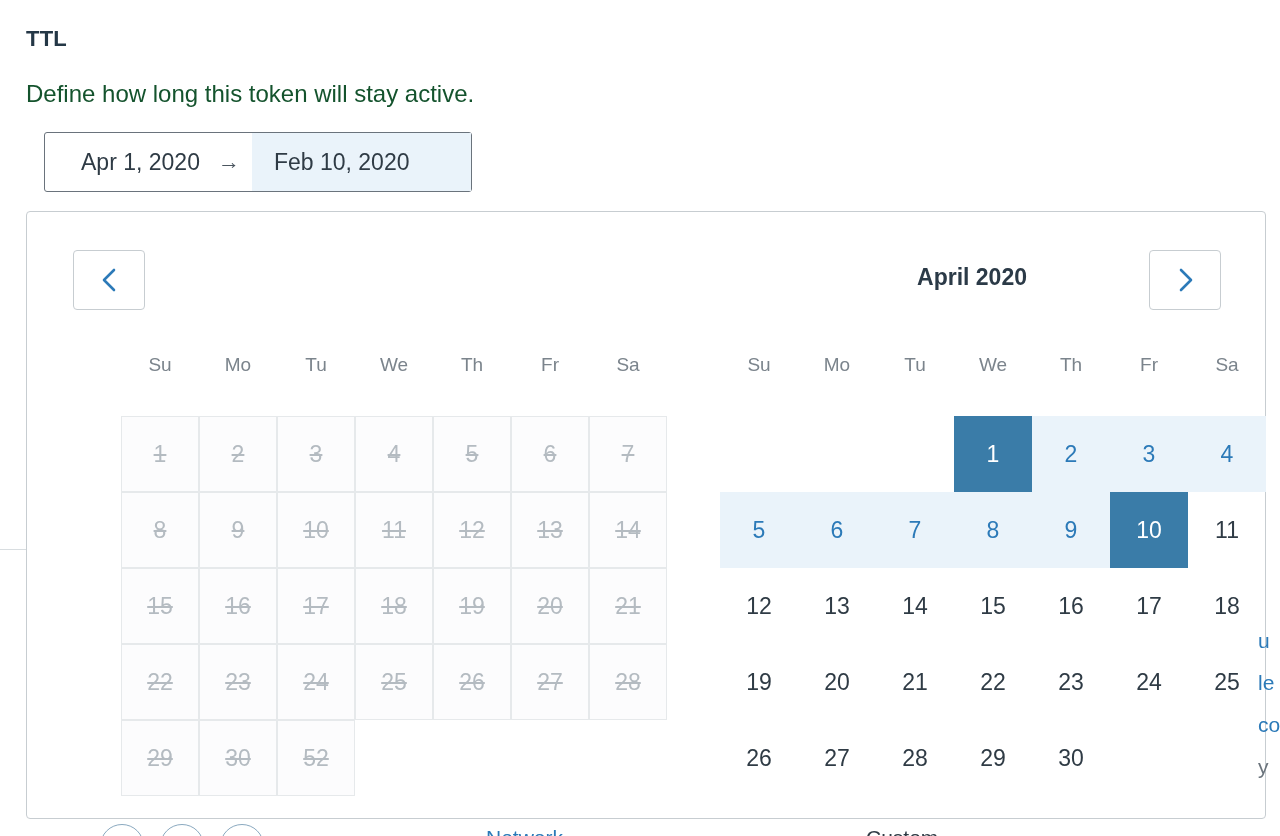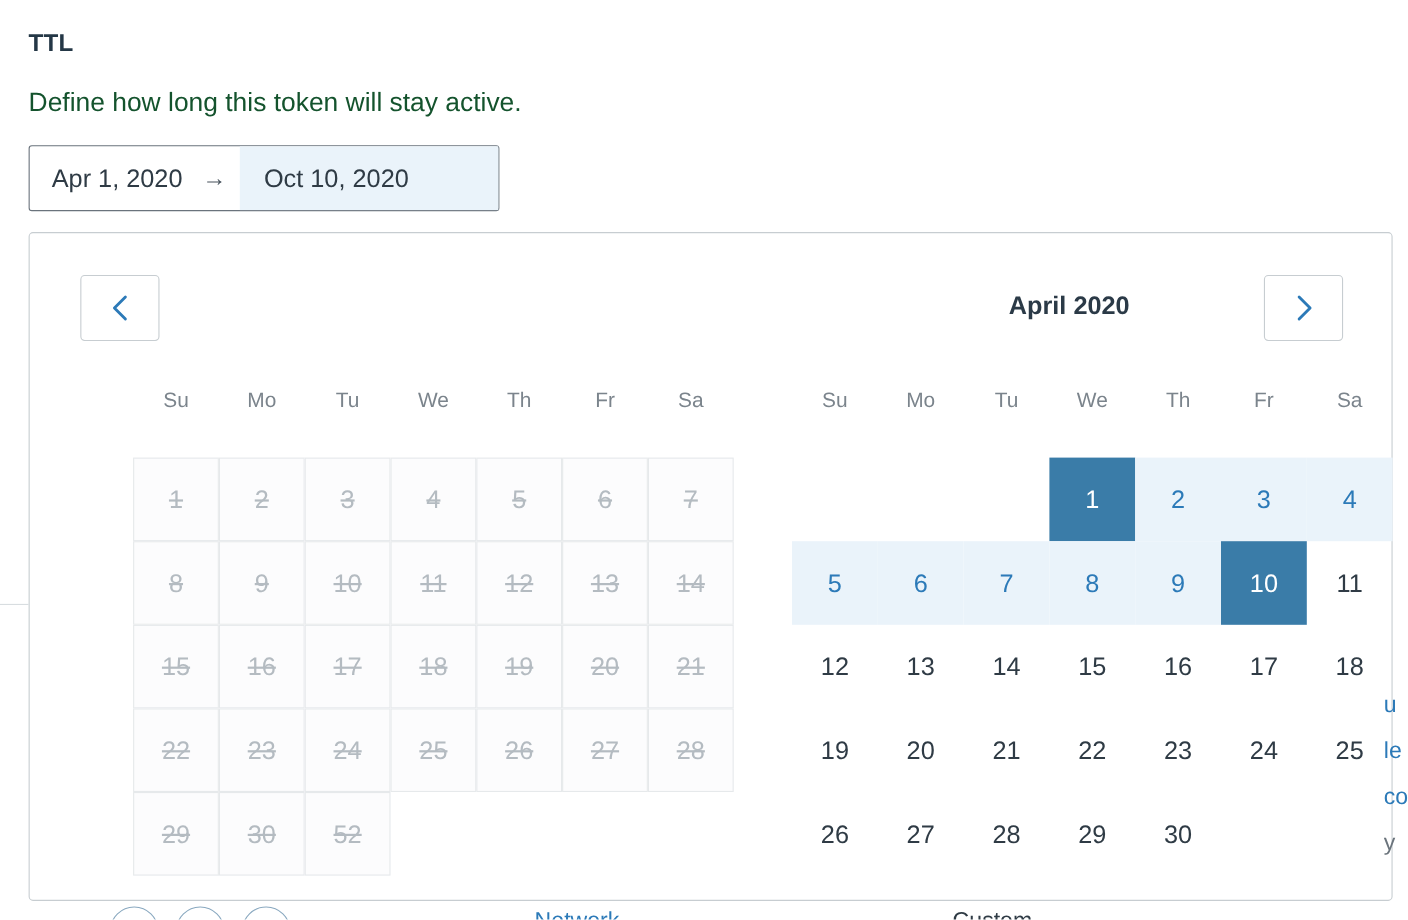--- a/index.html
+++ b/index.html
@@ -35,30 +35,31 @@
     left: 26px;
     top: 80px;
     font-size: 24px;
     font-weight: normal;
     color: #14532d;
   }
 
   
   .range-box {
     position: absolute;
-    left: 26px;
+    left: 44px;
     top: 132px;
     width: 428px;
     height: 60px;
     border: 1px solid #6a737c;
     border-radius: 3px;
     background: #fff;
     display: flex;
     align-items: stretch;
     box-sizing: border-box;
+    padding-left: 16px;
   }
   .range-start {
     display: flex;
     align-items: center;
     padding: 0 18px 0 20px;
     font-size: 23px;
     color: #2f3b45;
     white-space: nowrap;
   }
   .range-arrow {
@@ -226,21 +227,21 @@
 <body>
 
 <div class="page">
 
   <div class="ttl-title">TTL</div>
   <div class="ttl-desc">Define how long this token will stay active.</div>
 
   <div class="range-box">
     <div class="range-start">Apr 1, 2020</div>
     <div class="range-arrow">→</div>
-    <div class="range-end">Oct 10, 2020</div>
+    <div class="range-end">Feb 10, 2020</div>
   </div>
 
   <div class="calendar-popover">
 
     <div class="nav-btn nav-prev">
       <span>
         <svg width="18" height="28" viewBox="0 0 18 28" aria-hidden="true">
           <polyline points="14,4 4,14 14,24" fill="none" stroke="#2c7ab8" stroke-width="2.6" stroke-linecap="round" stroke-linejoin="round"></polyline>
         </svg>
       </span>

